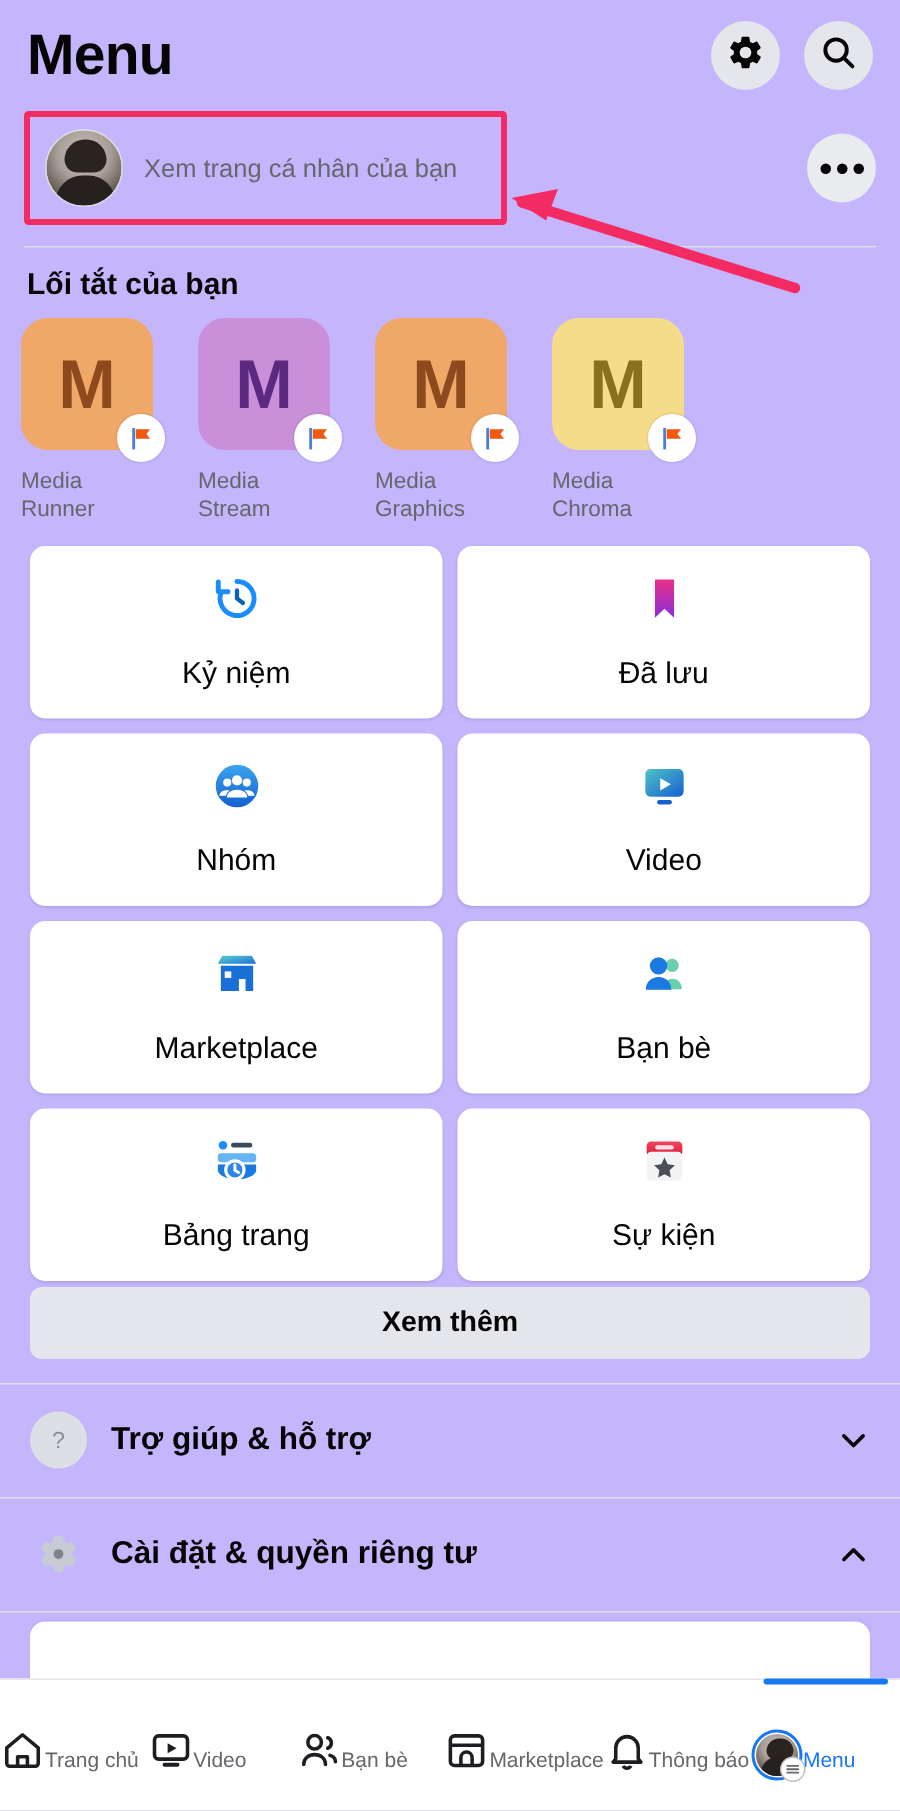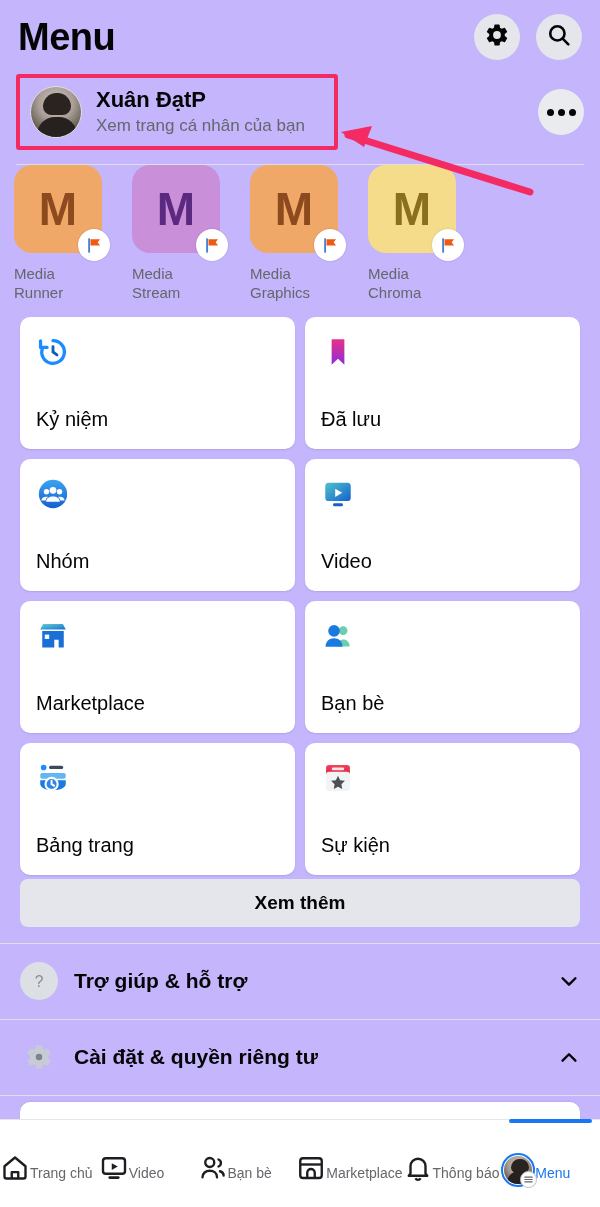--- a/index.html
+++ b/index.html
@@ -87,23 +87,24 @@
     line-height: 1.25; width: 88px;
   }
 
   
   .grid {
     display: grid; grid-template-columns: 1fr 1fr;
     gap: 10px; padding: 14px 20px 0 20px;
   }
   .card {
     background: #fff; border-radius: 10px;
-    height: 132px; padding: 18px 16px;
+    height: 115px; padding: 18px 16px;
     display: flex; flex-direction: column; justify-content: space-between;
     box-shadow: 0 1px 2px rgba(0,0,0,.10);
+    align-items: center;
   }
   .card-icon { width: 34px; height: 34px; }
   .card-label { font-size: 20px; color: #050505; }
 
   
   .see-more-wrap { padding: 4px 20px 0 20px; }
   .see-more {
     background: #e4e6eb; border-radius: 8px;
     height: 48px; display: flex; align-items: center; justify-content: center;
     font-size: 19px; font-weight: bold; color: #050505;
@@ -194,33 +195,33 @@
           </svg>
         </span>
       </div>
     </div>
   </div>
 
   <div class="profile-wrap">
     <div class="profile-box">
       <div class="avatar"></div>
       <div>
-        <div class="profile-name">Xuân ĐạtP</div>
         <div class="profile-sub">Xem trang cá nhân của bạn</div>
       </div>
     </div>
     <div class="dots-btn">
       <span class="dot"></span>
       <span class="dot"></span>
       <span class="dot"></span>
     </div>
   </div>
 
   <div class="divider"></div>
 
+  <div class="section-title">Lối tắt của bạn</div>
   <div class="shortcuts">
 
     <div class="shortcut">
       <div class="tile" style="background:#f0a868;color:#8c4a1e">
         <span>M</span>
         <span class="flag-badge">
           <svg width="19" height="19" viewBox="0 0 24 24">
             <rect x="4" y="3" width="2.4" height="18" fill="#4a7fd4"></rect>
             <path d="M7 4h12l-3 4 3 4H7z" fill="#f0590f"></path>
           </svg>

